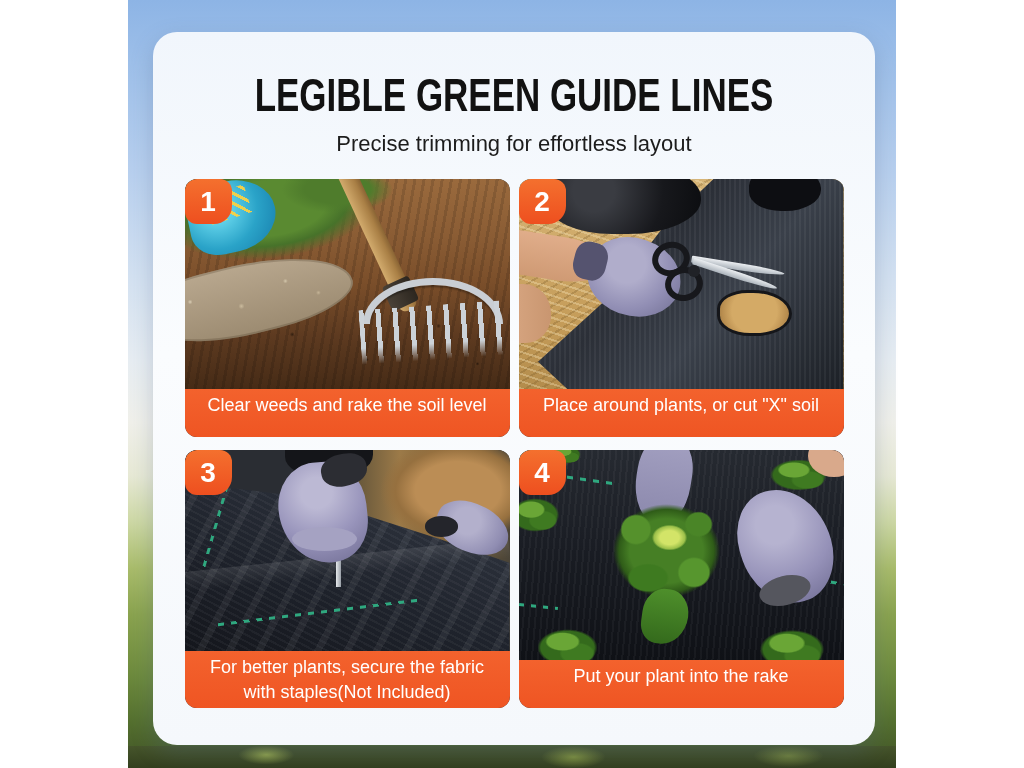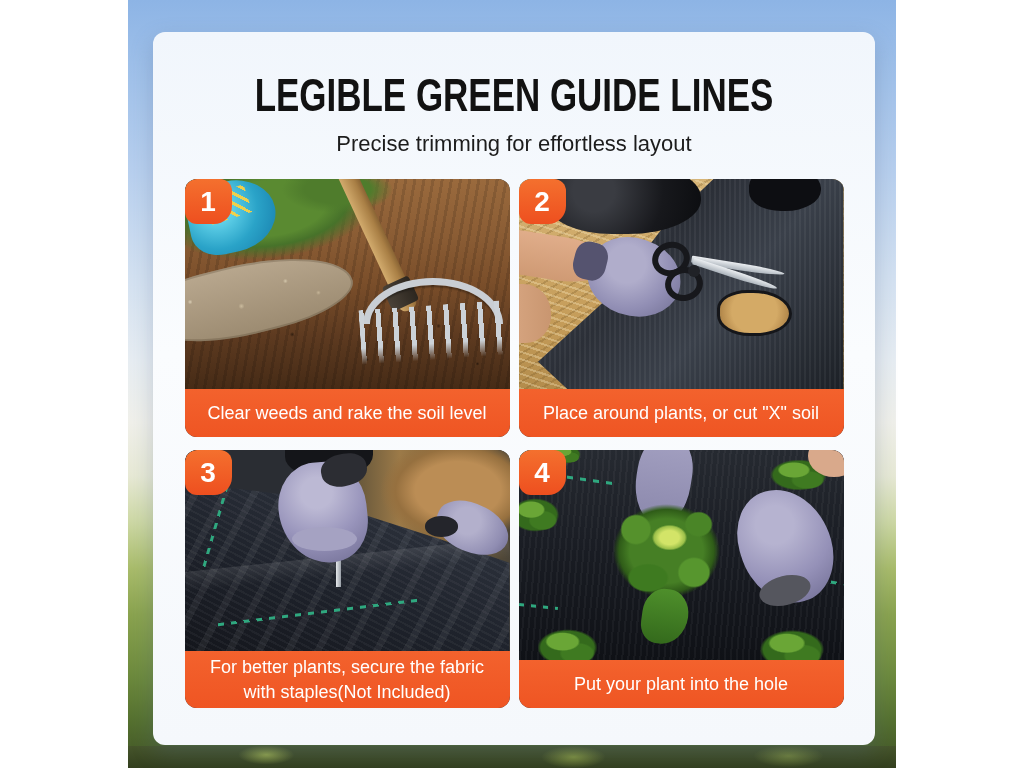--- a/index.html
+++ b/index.html
@@ -14,34 +14,34 @@
       radial-gradient(220px 90px at 50% 47%, rgba(255,255,255,.5), transparent 75%),
       linear-gradient(180deg,#8db4e5 0%,#9dbfe9 8%,#b7cfee 22%,#d3e1f1 36%,#e7edf2 47%,
         #f0f0ea 55%,#e7e9d5 62%,#cdd8a4 68%,#a9bc6b 74%,#8aa34f 80%,#6d8a3d 88%,#55702f 94%,#3f5226 100%);}
   .treeline{position:absolute;left:128px;bottom:0;width:768px;height:22px;
     background:
       radial-gradient(40px 14px at 18% 40%, rgba(160,180,80,.8), transparent 70%),
       radial-gradient(46px 16px at 58% 50%, rgba(150,170,70,.7), transparent 70%),
       radial-gradient(50px 16px at 86% 45%, rgba(140,160,70,.6), transparent 70%),
       linear-gradient(180deg,#46552b,#333f1e);}
   
-  .card{position:absolute;left:153px;top:32px;width:722px;height:713px;border-radius:12px;
+  .card{position:absolute;left:153px;top:32px;width:722px;height:713px;border-radius:24px;
     background:linear-gradient(180deg,#f1f6fc 0%,#fafcfe 45%,#f5f8fc 100%);
     box-shadow:0 8px 22px rgba(80,100,135,.28);}
   .title{margin:40px 0 0;text-align:center;color:#121212;font-weight:800;font-size:46px;
     line-height:1;letter-spacing:0;transform:scaleX(.76);transform-origin:50% 50%;white-space:nowrap;}
   .subtitle{margin:13px 0 8px;text-align:center;color:#1c1c1c;font-size:22px;font-weight:400;}
   
   .grid{display:grid;grid-template-columns:325px 325px;grid-auto-rows:258px;gap:13px 9px;
     justify-content:center;margin-top:22px;}
   .panel{position:relative;border-radius:12px;overflow:hidden;display:flex;flex-direction:column;
     background:#222;}
   .photo{position:relative;flex:1;overflow:hidden;}
   .caption{background:linear-gradient(180deg,#f3622d,#ef5523);color:#fff;display:flex;
-    align-items:center;justify-content:center;text-align:center;font-size:18px;line-height:1.35;
+    align-items:flex-start;justify-content:center;text-align:center;font-size:18px;line-height:1.35;
     min-height:48px;padding:4px 10px;box-sizing:border-box;}
   .badge{position:absolute;z-index:6;left:0;top:0;width:47px;height:45px;
     background:linear-gradient(180deg,#f4702e,#ee4f1f);
     border-radius:12px 12px 18px 12px;display:flex;align-items:center;justify-content:center;}
   .badge span{color:#fff;font-weight:700;font-size:28px;}
   .sh{position:absolute;display:block;}
   
   .p1{background:linear-gradient(180deg,#9a6a3d 0%,#8a5c34 28%,#7a4e2a 50%,#5d3a20 75%,#462b16 100%);}
   .p1 .soil-tex{inset:0;background:
       radial-gradient(3px 3px at 12% 62%,rgba(30,18,8,.8),transparent 60%),
@@ -271,19 +271,19 @@
           <i class="sh plant plant-sm s4"></i>
           <i class="sh plant plant-sm s5"></i>
           <i class="sh armskin"></i>
           <i class="sh glove-arm"></i>
           <i class="sh glove-hand"></i>
           <i class="sh glove-tip"></i>
           <i class="sh plant plant-main"></i>
           <i class="sh leaf"></i>
         </div>
         <div class="caption">
-          <span>Put your plant into the hole</span>
+          <span>Put your plant into the rake</span>
         </div>
       </section>
 
     </div>
   </div>
 </div>
 
 </body></html>

